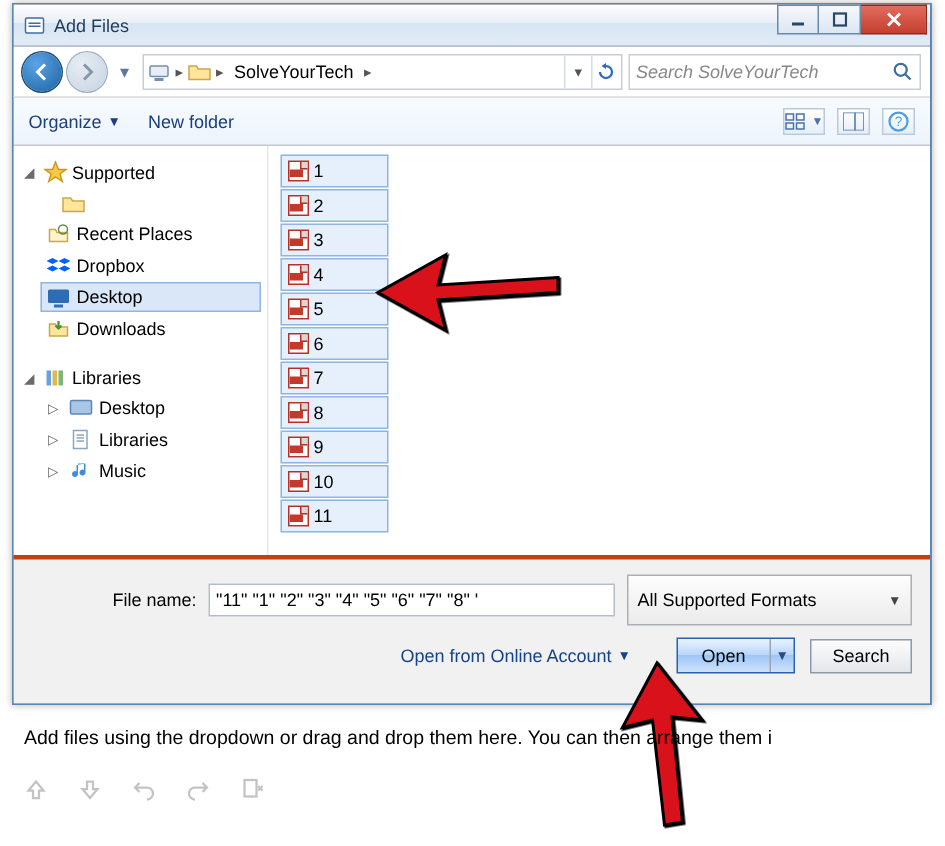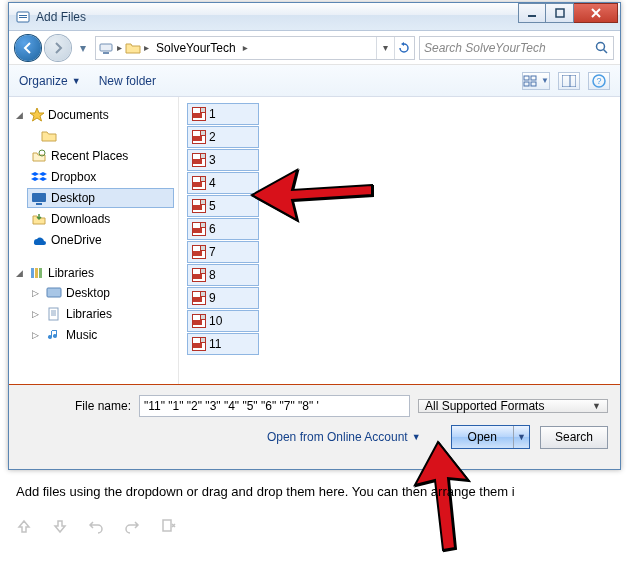--- a/index.html
+++ b/index.html
@@ -55,25 +55,25 @@
   .tw{width:9px;display:inline-block;color:#6b6b6b;font-size:9px;text-align:center;margin-right:2px}
   .ticon2{width:16px;height:16px;display:inline-block}
 
   .files{flex:1; padding:6px 8px; overflow:auto; position:relative;}
   .files-inner{display:flex;flex-direction:column;gap:1px;width:72px;}
   .fitem{height:22px;border:1px solid #8fb6e2;background:#e6f0fc;display:flex;align-items:center;gap:3px;padding:0 4px;}
   .pdf-ico{width:14px;height:14px;display:inline-block;position:relative;background:#fff;border:1px solid #b53127;overflow:hidden;}
   .pdf-ico::before{content:"";position:absolute;right:-1px;top:-1px;width:5px;height:5px;background:#d8d8d8;border-left:1px solid #b53127;border-bottom:1px solid #b53127;}
   .pdf-ico::after{content:"";position:absolute;left:0;top:5px;width:9px;height:5px;background:#c23a2e;}
 
-  .footer{ background:#f1f1f1;border-top:1px solid #c2410c;padding:10px 12px 12px 12px;}
+  .footer{ background:#f1f1f1;border-top:3px solid #c2410c;padding:10px 12px 12px 12px;}
   .frow{display:flex;align-items:center;gap:8px;margin-bottom:8px;}
   .frow.r1 .lbl{width:110px;text-align:right;}
   .txt{flex:1;height:22px;border:1px solid #b4bcc9;background:#fff;padding:0 4px;font-size:12px;}
-  .combo{width:190px;height:14px;border:1px solid #acafb4;background:linear-gradient(#fdfdfd,#ebebeb);display:flex;align-items:center;padding:0 6px;}
+  .combo{width:190px;height:34px;border:1px solid #acafb4;background:linear-gradient(#fdfdfd,#ebebeb);display:flex;align-items:center;padding:0 6px;}
   .combo .cd{margin-left:auto;font-size:9px;color:#444;}
   .link-drop{display:flex;align-items:center;gap:4px;color:#15428b;}
   .btn{height:23px;border:1px solid #8f9aa9;background:linear-gradient(#fdfdfd,#e4e6ea);padding:0 14px;display:flex;align-items:center;}
   .btn.split{padding:0;}
   .btn.split .m{padding:0 16px;height:100%;display:flex;align-items:center;}
   .btn.split .d{width:16px;border-left:1px solid #9aa4b2;height:100%;display:flex;align-items:center;justify-content:center;font-size:9px;color:#2b4b86;}
   .btn.primary{height:24px;border:1px solid #2a61ac;background:linear-gradient(#eaf3ff,#b7d5fb 49%,#9dc6f7 50%,#cfe3fb);}
   .frow.r2{justify-content:flex-end;gap:10px;}
 
   .pagehint{position:absolute;left:16px;top:484px;right:10px;font-weight:normal;font-size:13px;color:#000;}
@@ -197,21 +197,21 @@
     </div>
   </div>
 
   <div class="body">
     <div class="tree">
       <div class="tree-head">
         <span class="tw">◢</span>
         <span class="ticon2"><svg width="16" height="16">
               <path d="M8 1 L10 6 L15 6 L11 9 L12.5 14 L8 11 L3.5 14 L5 9 L1 6 L6 6 Z" fill="#f7c948" stroke="#c99b1c"></path>
             </svg></span>
-        <span>Documents</span>
+        <span>Supported</span>
       </div>
       <div class="tree-item" style="margin-left:28px">
         <span class="ticon2"><svg width="16" height="16">
               <path d="M1 5 h5 l1.5 2 h7.5 v7 h-14 z" fill="#ffe69a" stroke="#caa64e"></path>
             </svg></span>
       </div>
       <div class="tree-item">
         <span class="ticon2"><svg width="16" height="16">
               <path d="M2 5 h4 l1 2 h7 v6 h-12 z" fill="#fff3cc" stroke="#caa64e"></path>
               <circle cx="11" cy="5" r="3" fill="none" stroke="#5c8b3e"></circle>
@@ -230,26 +230,20 @@
               <rect x="5" y="13" width="6" height="2" fill="#2e6db5"></rect>
             </svg></span>
         <span>Desktop</span>
       </div>
       <div class="tree-item">
         <span class="ticon2"><svg width="16" height="16">
               <path d="M2 5 h4 l1 2 h7 v6 h-12 z" fill="#ffe69a" stroke="#caa64e"></path>
               <path d="M8 3 v5 M6 6 l2 2 l2-2" stroke="#4b8f3e" stroke-width="1.5" fill="none"></path>
             </svg></span>
         <span>Downloads</span>
-      </div>
-      <div class="tree-item">
-        <span class="ticon2"><svg width="16" height="16">
-              <path d="M3 10 a3 3 0 0 1 3-3 a4 4 0 0 1 7 2 a2 2 0 0 1 0 4 h-8 a2.5 2.5 0 0 1-2-3 z" fill="#0a63c0"></path>
-            </svg></span>
-        <span>OneDrive</span>
       </div>
       <div style="height:10px"></div>
       <div class="tree-head">
         <span class="tw">◢</span>
         <span class="ticon2"><svg width="16" height="16">
               <rect x="2" y="3" width="3" height="10" fill="#66a3e0"></rect>
               <rect x="6" y="3" width="3" height="10" fill="#e0b84f"></rect>
               <rect x="10" y="3" width="3" height="10" fill="#7fb870"></rect>
             </svg></span>
         <span>Libraries</span>

